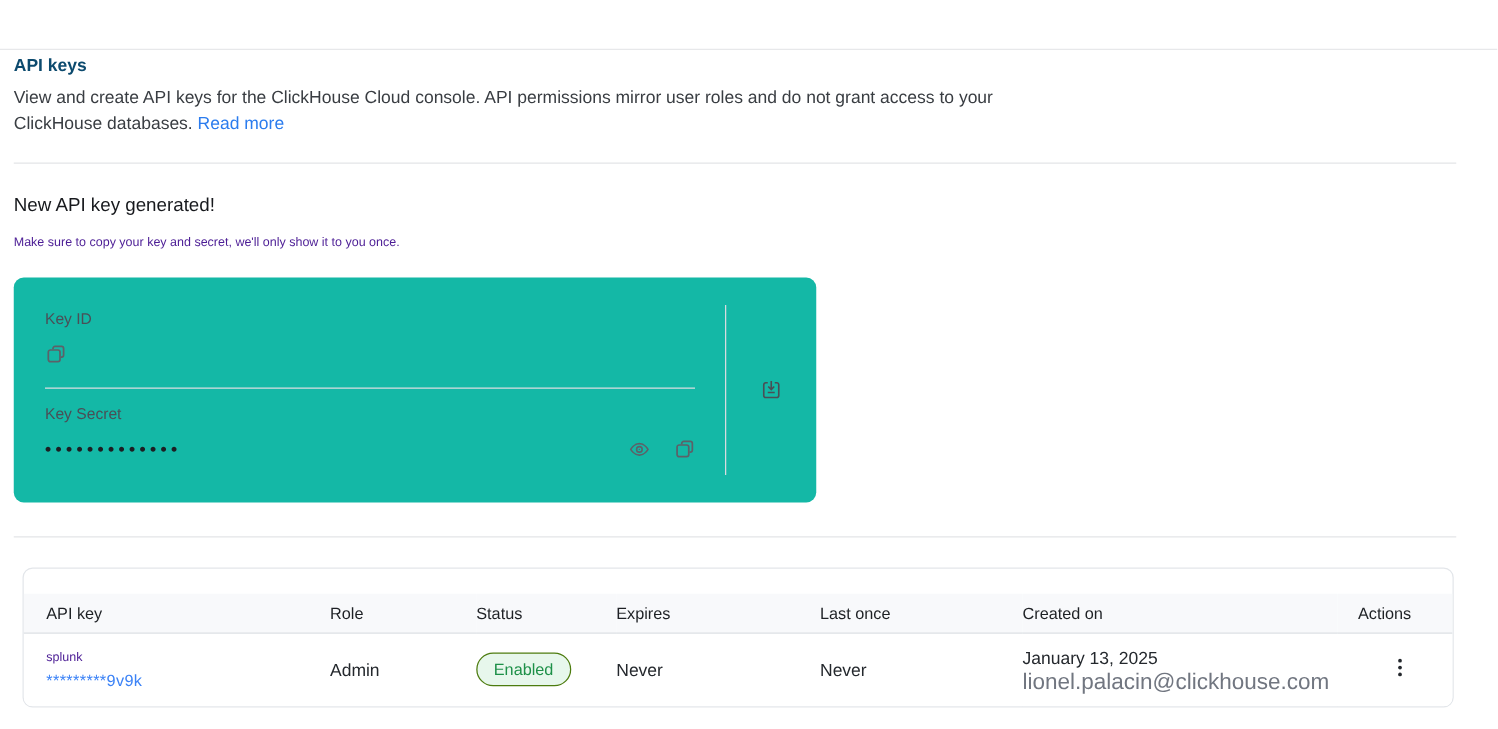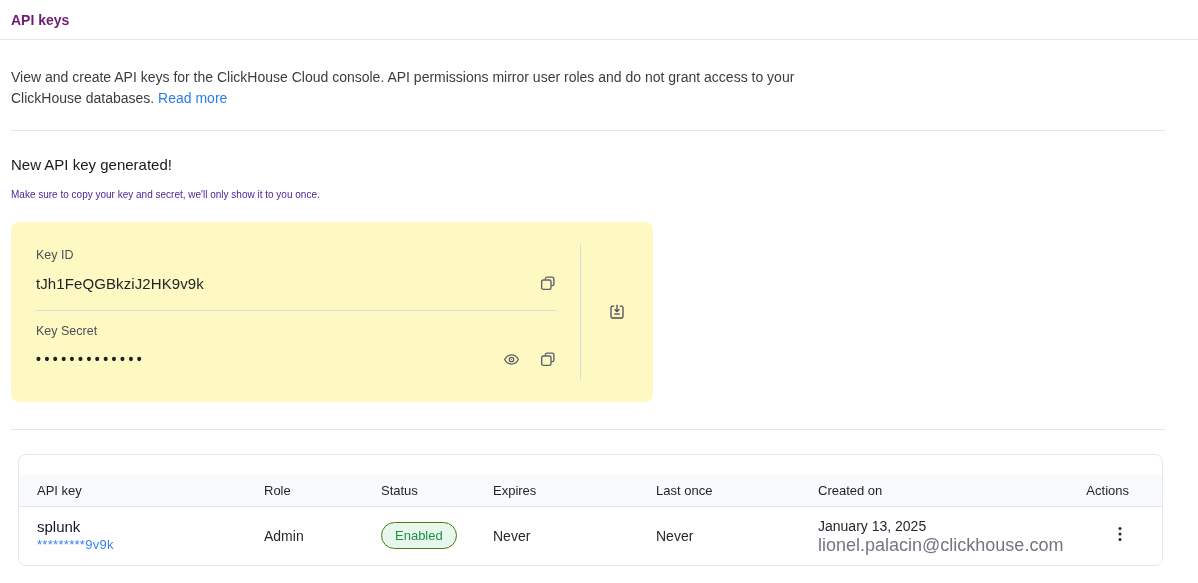--- a/index.html
+++ b/index.html
@@ -13,22 +13,23 @@
     position: relative;
   }
   .page-header {
     padding: 7px 11px 0 11px;
     height: 40px;
     border-bottom: 1px solid #e7e8ea;
   }
   .page-title {
     font-size: 14px;
     font-weight: 700;
-    color: #701a75;
+    color: #0c4a6e;
     line-height: 26px;
+    margin-top: 32px;
   }
   .content {
     padding: 0 33px 0 11px;
   }
   .section-divider {
     border: none;
     border-top: 1px solid #e4e5e8;
     height: 0;
   }
   
@@ -56,21 +57,21 @@
     margin-top: 13px;
     font-size: 10px;
     color: #4c1d95;
     line-height: 16px;
   }
   
   .key-card {
     margin-top: 19px;
     width: 642px;
     height: 180px;
-    background: #fef9c3;
+    background: #14b8a6;
     border-radius: 8px;
     display: flex;
   }
   .kc-left {
     flex: 1;
     padding: 26px 24px 24px 25px;
   }
   .kc-label {
     font-size: 12.5px;
     color: #4a4f57;
@@ -152,21 +153,21 @@
   tbody td {
     height: 59px;
     vertical-align: middle;
     padding: 0;
     font-size: 14px;
     color: #24282d;
     background: #ffffff;
   }
   tbody td:first-child { padding-left: 18px; }
   tbody td.col-actions { text-align: right; padding-right: 40px; }
-  .key-name { font-size: 15px; color: #0f172a; line-height: 19px; }
+  .key-name { font-size: 10px; color: #4c1d95; line-height: 19px; }
   .key-masked { font-size: 13px; color: #3b82f6; line-height: 18px; letter-spacing: 0.3px; }
   .badge {
     display: inline-block;
     padding: 5px 13px;
     border-radius: 14px;
     background: #e7f7ec;
     border: 1px solid #4d7c0f;
     color: #1d9048;
     font-size: 13px;
     line-height: 15px;
@@ -190,21 +191,20 @@
 
   <hr class="section-divider">
 
   <h2 class="notice-title">New API key generated!</h2>
   <p class="notice-sub">Make sure to copy your key and secret, we'll only show it to you once.</p>
 
   <div class="key-card">
     <div class="kc-left">
       <div class="kc-label">Key ID</div>
       <div class="kc-value-row">
-        <span class="kc-value">tJh1FeQGBkziJ2HK9v9k</span>
         <button class="icon-btn" title="">
           <span>
             <svg width="17" height="17" viewBox="0 0 16 16" fill="none" stroke="currentColor" stroke-width="1.3">
               <path d="M6 4.2V3.6A1.6 1.6 0 0 1 7.6 2h4.8A1.6 1.6 0 0 1 14 3.6v4.8A1.6 1.6 0 0 1 12.4 10h-0.6"></path>
               <rect x="2.5" y="4.7" width="8.8" height="8.8" rx="1.6"></rect>
             </svg>
           </span>
         </button>
       </div>
       <hr class="kc-inner-divider">

